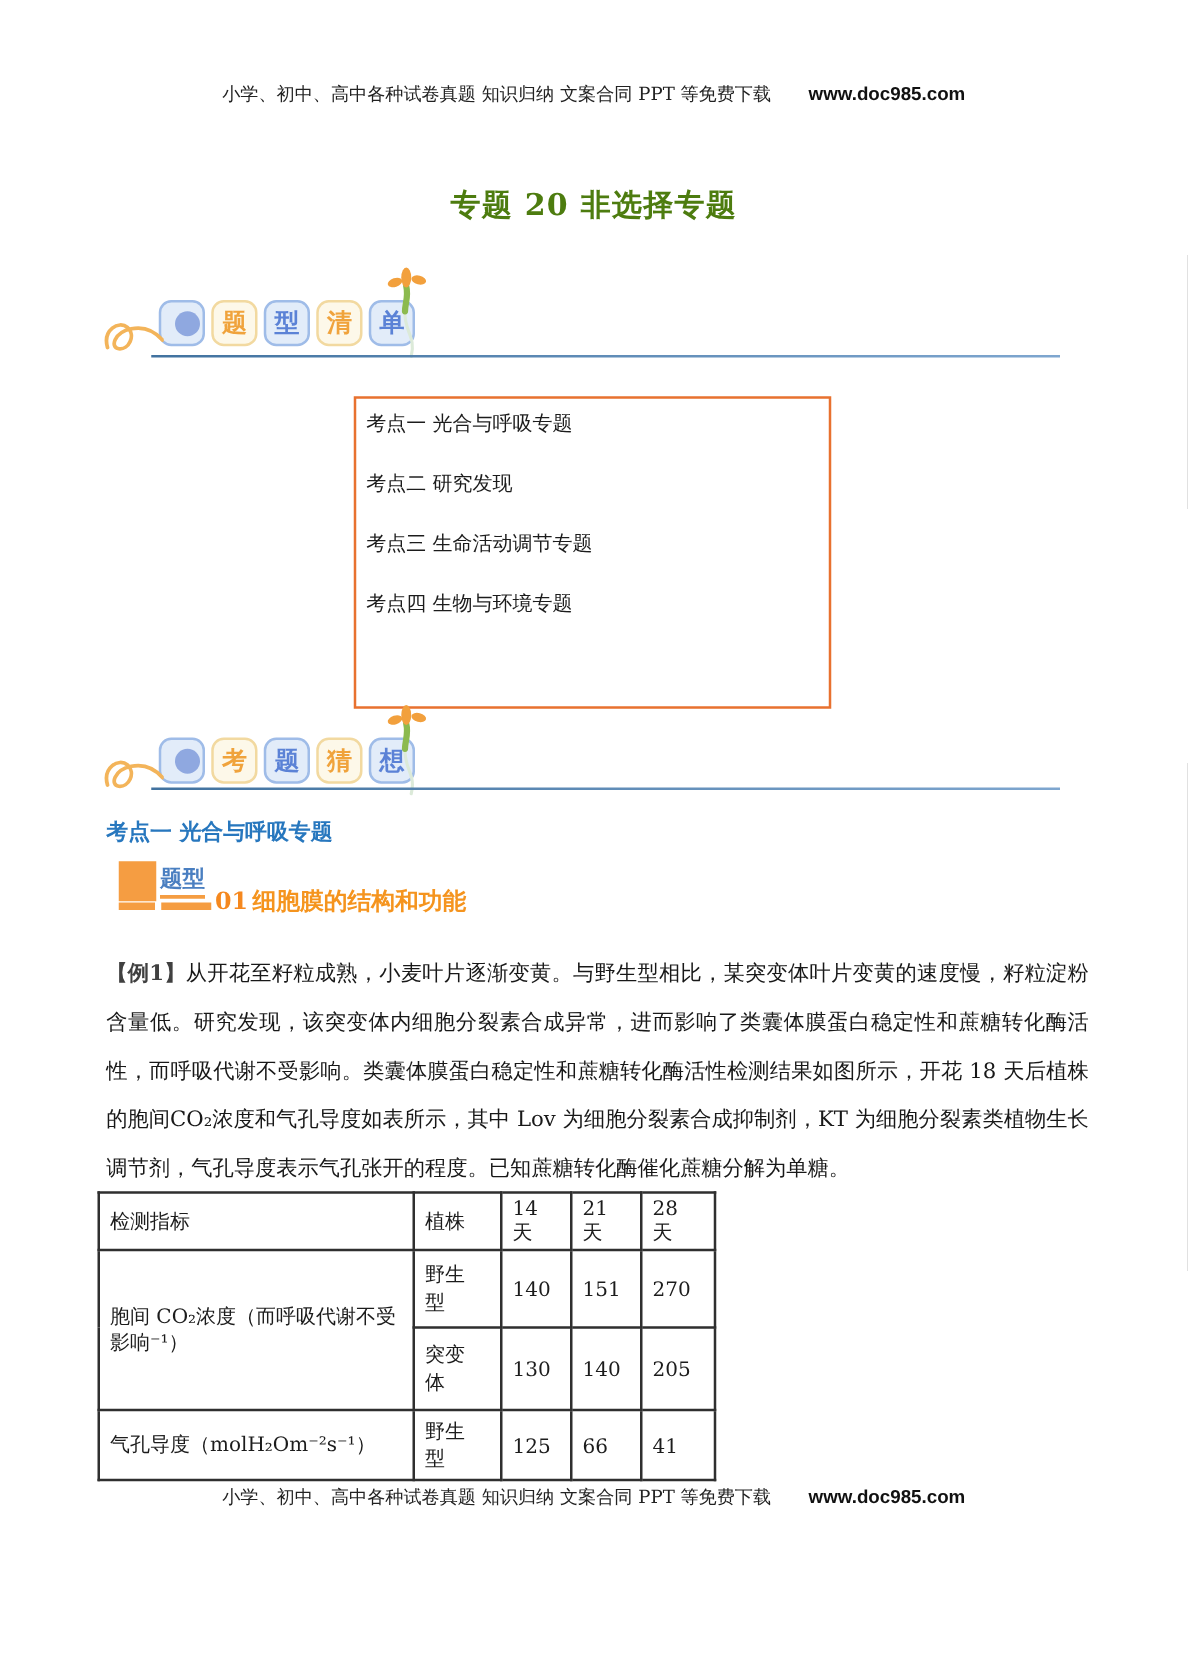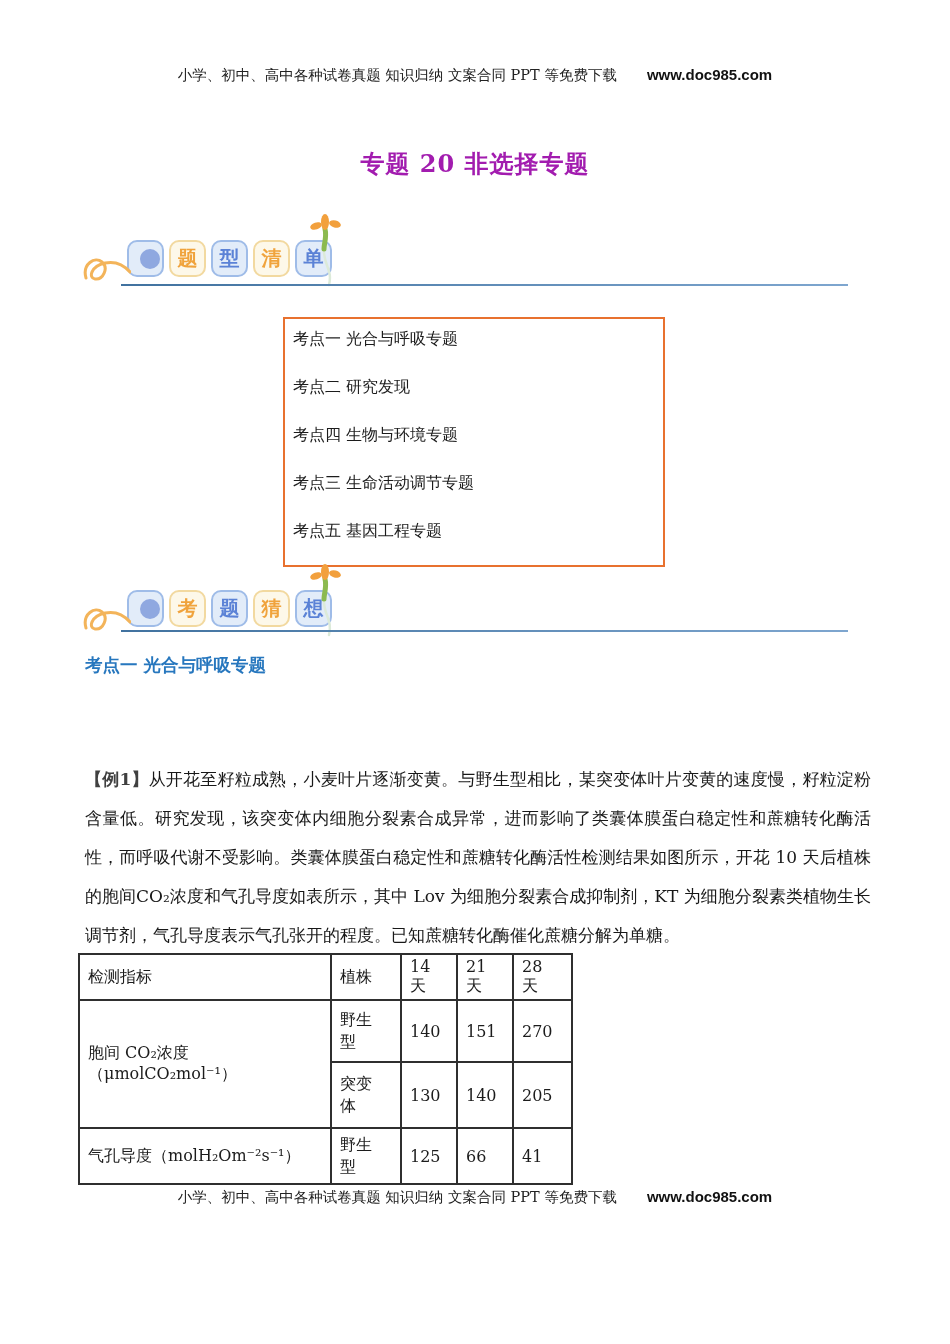--- a/index.html
+++ b/index.html
@@ -9,21 +9,21 @@
     background:#ffffff; overflow:hidden;
     font-family:"DejaVu Serif","Liberation Serif",serif; color:#1c1c1c;padding-left:23px;
   }
   
   .doc-bar { position:absolute; left:0; width:100%; text-align:center; font-size:14.5px; color:#222; white-space:nowrap; }
   .doc-bar .url { font-family:"Liberation Sans",sans-serif; font-weight:700; font-size:15px; margin-left:30px; color:#111; }
   #doc-header { top:66px; }
   #doc-footer { top:1188px; }
 
   .doc-title { position:absolute; top:148px; left:0; width:100%; text-align:center;
-    font-size:24px; font-weight:700; color:#a21caf; letter-spacing:1px; }
+    font-size:24px; font-weight:700; color:#4d7c0f; letter-spacing:1px; }
 
   
   .banner { position:absolute; left:127px; display:flex; gap:5px; }
   #banner1 { top:240px; } #banner2 { top:590px; }
   .tile { width:37px; height:37px; border-radius:10px; display:flex; align-items:center; justify-content:center;
     font-family:"Liberation Sans",sans-serif; font-weight:700; font-size:20px; }
   .tile.blue  { background:#e2ecf9; border:2px solid #9fbce8; color:#5b82d6; }
   .tile.cream { background:#fdf8e9; border:2px solid #f2d9a0; color:#f0a33c; }
   .tile .dot { width:20px; height:20px; border-radius:50%; background:#8fa8e0; margin-left:8px; }
   .squiggle { position:absolute; left:-44px; top:8px; }
@@ -101,23 +101,22 @@
       <ellipse cx="16" cy="9" rx="4" ry="8" fill="#f2a03d"></ellipse>
       <ellipse cx="7" cy="13" rx="6" ry="3.5" fill="#f2a03d" transform="rotate(-18 7 13)"></ellipse>
       <ellipse cx="26" cy="11" rx="6" ry="3.5" fill="#f2a03d" transform="rotate(14 26 11)"></ellipse>
     </svg>
   </div>
   <div class="rule" id="rule1"></div>
 
   <div class="topic-box">
     <div class="item">考点一  光合与呼吸专题</div>
     <div class="item">考点二  研究发现</div>
+    <div class="item">考点三  生命活动调节专题</div>
     <div class="item">考点四  生物与环境专题</div>
-    <div class="item">考点三  生命活动调节专题</div>
-    <div class="item">考点五  基因工程专题</div>
   </div>
 
   <div class="banner" id="banner2">
     <svg class="squiggle" width="48" height="42" viewBox="0 0 48 42">
       <path d="M3 30 C -1 16, 12 8, 19 14 C 26 20, 20 32, 12 31 C 5 30, 8 18, 22 15 C 32 13, 40 16, 47 24" fill="none" stroke="#f3b45a" stroke-width="3" stroke-linecap="round"></path>
     </svg>
     <div class="tile blue">
       <div class="dot"></div>
     </div>
     <div class="tile cream">
@@ -137,43 +136,51 @@
       <path d="M16 16 C 18 24 15 30 15 36" fill="none" stroke="#8cba4f" stroke-width="5" stroke-linecap="round"></path>
       <ellipse cx="16" cy="9" rx="4" ry="8" fill="#f2a03d"></ellipse>
       <ellipse cx="7" cy="13" rx="6" ry="3.5" fill="#f2a03d" transform="rotate(-18 7 13)"></ellipse>
       <ellipse cx="26" cy="11" rx="6" ry="3.5" fill="#f2a03d" transform="rotate(14 26 11)"></ellipse>
     </svg>
   </div>
   <div class="rule" id="rule2"></div>
 
   <div class="section-heading">考点一  光合与呼吸专题</div>
 
+  <div class="tixing">
+    <div class="sq"></div>
+    <div class="lbl">题型</div>
+    <div class="bar1"></div>
+    <div class="bar2"></div>
+    <div class="num">01</div>
+    <div class="ttl">细胞膜的结构和功能</div>
+  </div>
 
   <div class="example">
-    <span class="tag">【例1】</span><span>从开花至籽粒成熟，小麦叶片逐渐变黄。与野生型相比，某突变体叶片变黄的速度慢，籽粒淀粉含量低。研究发现，该突变体内细胞分裂素合成异常，进而影响了类囊体膜蛋白稳定性和蔗糖转化酶活性，而呼吸代谢不受影响。类囊体膜蛋白稳定性和蔗糖转化酶活性检测结果如图所示，开花 10 天后植株的胞间CO₂浓度和气孔导度如表所示，其中 Lov 为细胞分裂素合成抑制剂，KT 为细胞分裂素类植物生长调节剂，气孔导度表示气孔张开的程度。已知蔗糖转化酶催化蔗糖分解为单糖。</span>
+    <span class="tag">【例1】</span><span>从开花至籽粒成熟，小麦叶片逐渐变黄。与野生型相比，某突变体叶片变黄的速度慢，籽粒淀粉含量低。研究发现，该突变体内细胞分裂素合成异常，进而影响了类囊体膜蛋白稳定性和蔗糖转化酶活性，而呼吸代谢不受影响。类囊体膜蛋白稳定性和蔗糖转化酶活性检测结果如图所示，开花 18 天后植株的胞间CO₂浓度和气孔导度如表所示，其中 Lov 为细胞分裂素合成抑制剂，KT 为细胞分裂素类植物生长调节剂，气孔导度表示气孔张开的程度。已知蔗糖转化酶催化蔗糖分解为单糖。</span>
   </div>
 
   <table class="dtable">
     <colgroup>
       <col style="width:252px">
         <col style="width:70px">
         <col style="width:56px">
         <col style="width:56px">
         <col style="width:59px">
     </colgroup>
     <tbody>
       <tr class="h-head">
         <td>检测指标</td>
         <td>植株</td>
         <td>14 天</td>
         <td>21 天</td>
         <td>28 天</td>
       </tr>
       <tr class="h-r1">
-        <td rowspan="2">胞间 CO₂浓度（μmolCO₂mol⁻¹）</td>
+        <td rowspan="2">胞间 CO₂浓度（而呼吸代谢不受影响⁻¹）</td>
         <td class="plant">野生型</td>
         <td>140</td>
         <td>151</td>
         <td>270</td>
       </tr>
       <tr class="h-r2">
         <td class="plant">突变体</td>
         <td>130</td>
         <td>140</td>
         <td>205</td>

